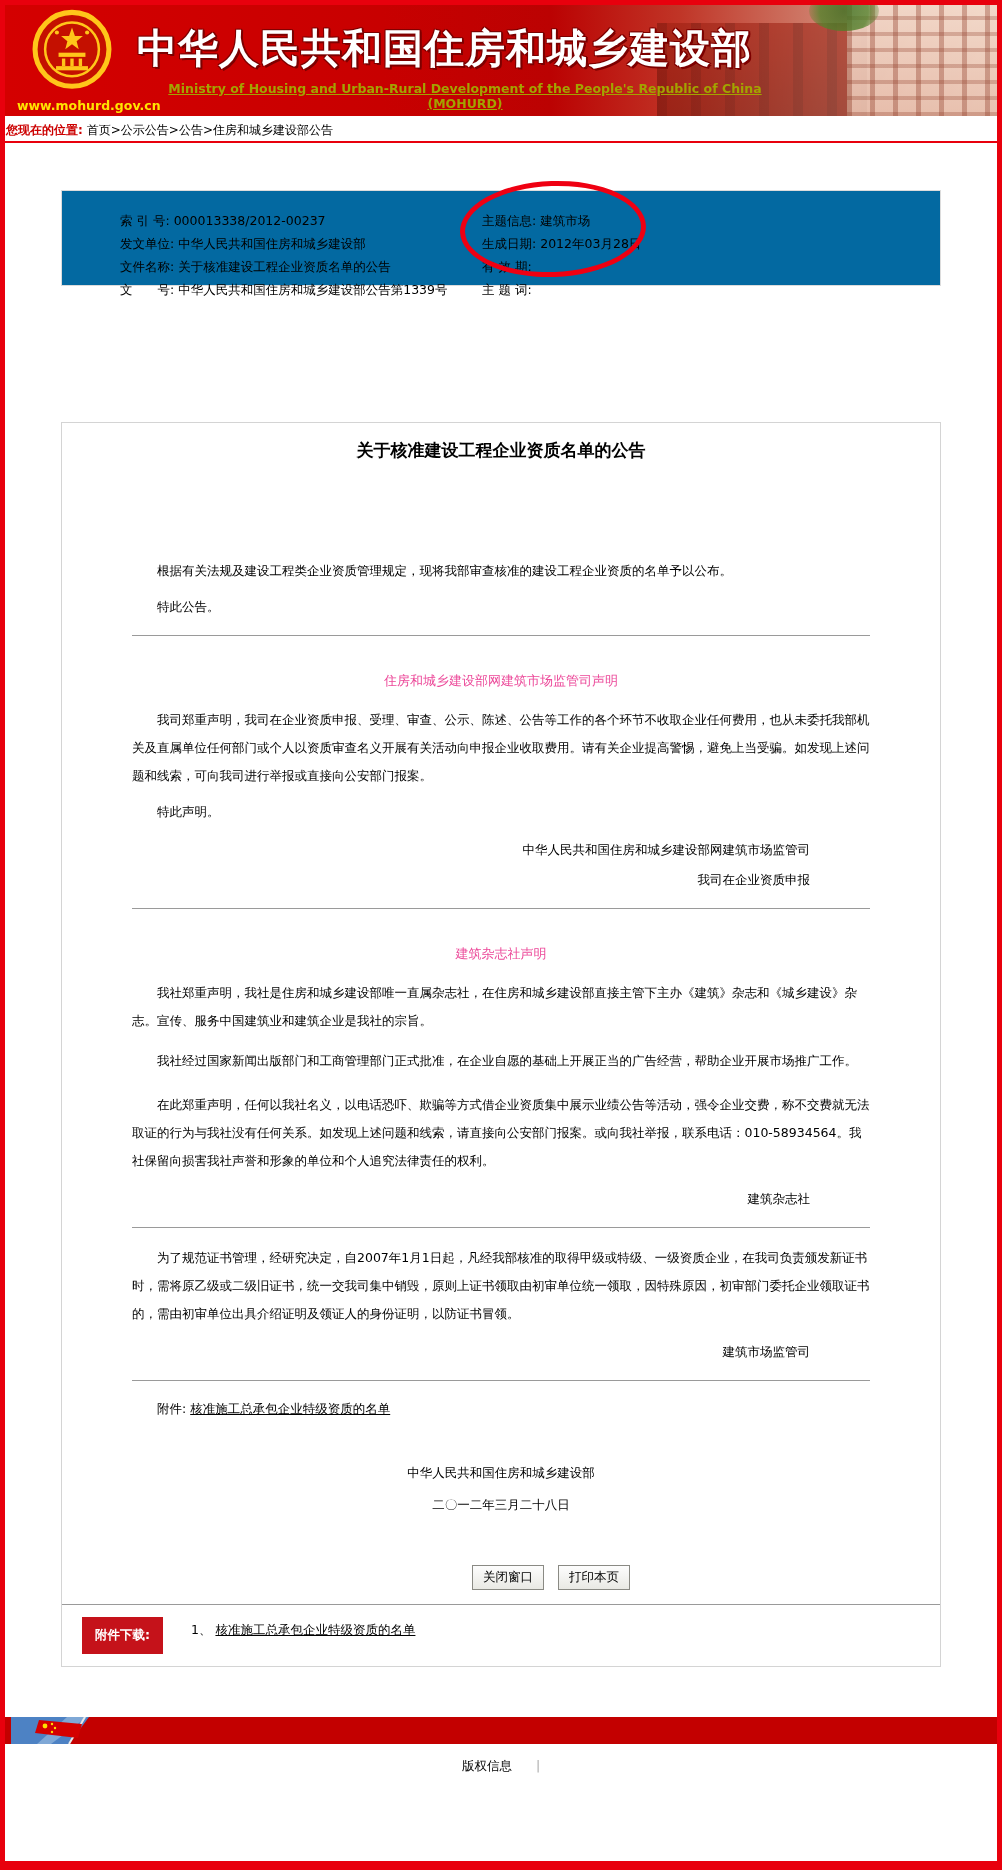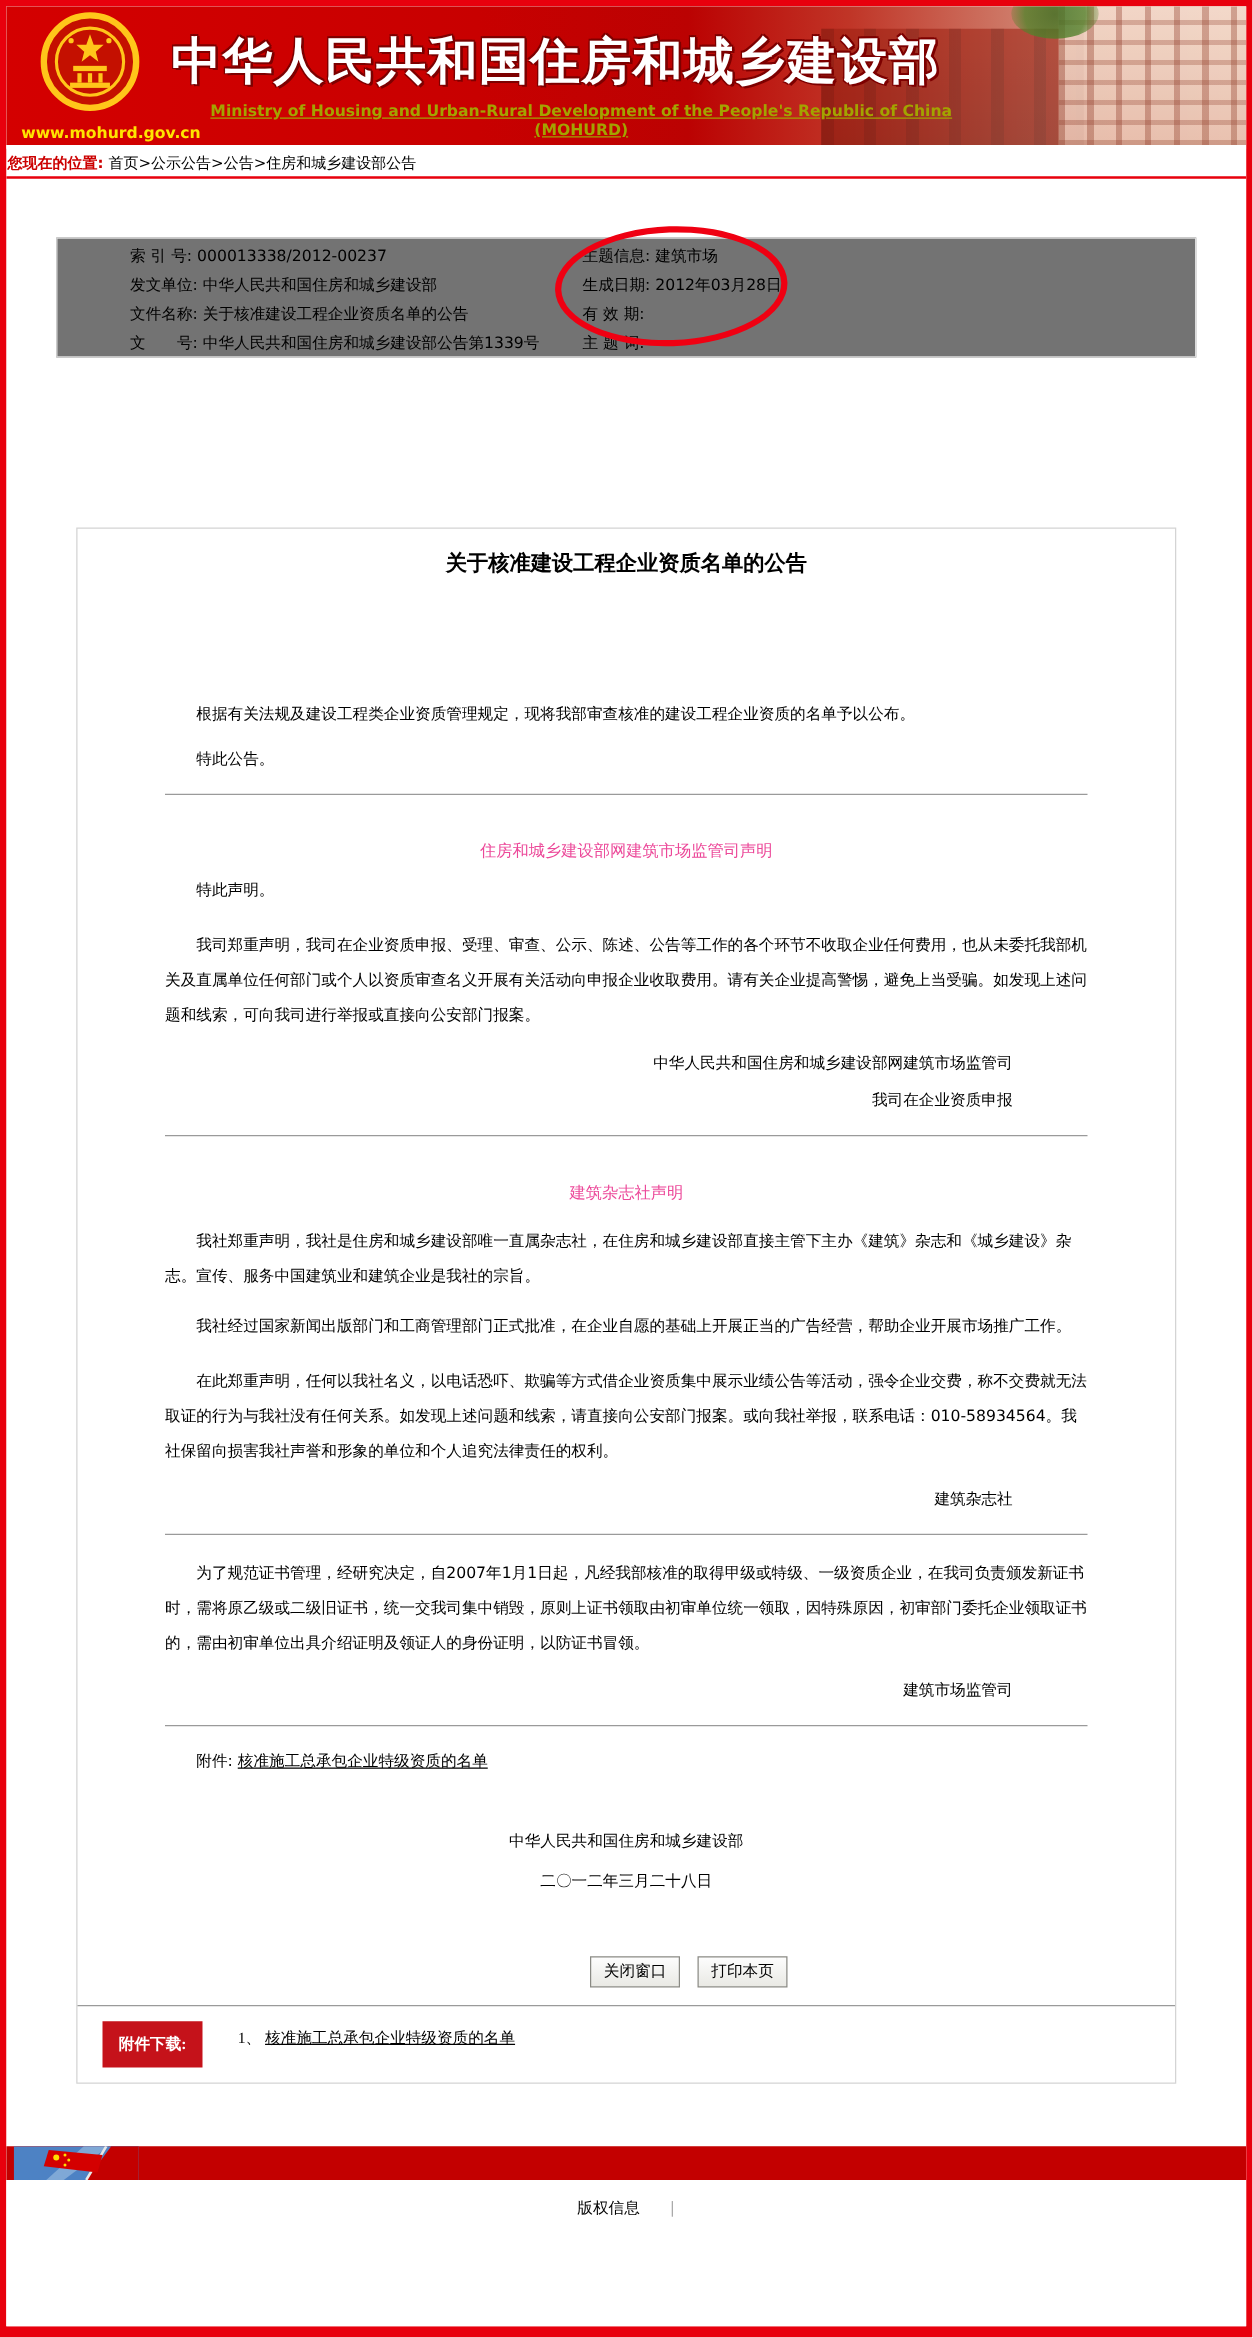--- a/index.html
+++ b/index.html
@@ -50,22 +50,22 @@
   .bookmark-icon::before { content:""; position:absolute; left:3px; top:3px; width:5px; height:5px; border:1.5px solid #fff; border-radius:50% 50% 50% 0; }
   .tb-link { color:#000; text-decoration:none; cursor:pointer; margin-right:6px; }
 
   
   .breadcrumb { height:22px; display:flex; align-items:center; font-size:12px; padding-left:1px; }
   .bc-label { color:#cc0000; font-weight:bold; margin-right:4px; }
   .bc-path { color:#000; cursor:pointer; }
   .red-line { height:2px; background:#e8000d; }
 
   
-  .meta-box { position:relative; margin:47px 40px 0; height:96px; border:1px solid #dcdcdc; background:#737373;
-    display:grid; grid-template-columns:420px 1fr; grid-auto-rows:23px; padding-top:3px; font-size:12.5px; align-items:center; }
+  .meta-box { position:relative; margin:47px 56px 0; height:96px; border:1px solid #dcdcdc; background:#0369a1;
+    display:grid; grid-template-columns:420px 1fr; grid-auto-rows:23px; padding-top:19px; font-size:12.5px; align-items:center; }
   .meta-cell { white-space:nowrap; overflow:visible; }
   .meta-cell.left { padding-left:58px; }
   .meta-label { color:#000; }
   .meta-value { color:#000; margin-left:4px; }
   .annotation-ellipse { position:absolute; left:398px; top:-10px; width:186px; height:96px;
     border:5px solid #ef0012; border-radius:50%; transform:rotate(-2deg); pointer-events:none; }
 
   
   .doc-box { margin:136px 56px 0; min-height:1193px; border:1px solid #d4d4d4; background:#fff; padding:0 70px 12px; font-size:12.5px; }
   .doc-title { margin:16px 0 0; font-size:17px; font-weight:bold; text-align:center; color:#000; }
@@ -76,21 +76,21 @@
   .sec-heading { color:#ec4899; text-align:center; margin-top:36px; font-size:13px; }
   .after-heading { margin-top:16px; }
   .sign { text-align:right; padding-right:60px; margin:10px 0 0; line-height:28px; }
   .sign.tight { margin-top:2px; }
   .attach-line { margin:14px 0 0; text-indent:2em; line-height:28px; }
   .attach-link { color:#000; text-decoration:underline; cursor:pointer; }
   .center-sign { text-align:center; margin:4px 0 0; line-height:28px; }
   .center-sign.first { margin-top:36px; }
   .btn-row { text-align:right; padding-right:240px; margin-top:46px; }
   .doc-btn { font-size:12.5px; padding:3px 10px; margin-left:10px; background:linear-gradient(#fdfdfd,#e9e9e4); border:1px solid #8a8a84; cursor:pointer; font-family:inherit; }
-  .download-row { margin:12px 0 0 -50px; display:flex; align-items:flex-start;font-family:Liberation Serif, serif; }
+  .download-row { margin:12px 0 0 -50px; display:flex; align-items:flex-start; }
   .download-label { background:#c5121a; color:#fff; font-weight:bold; font-size:12.5px; padding:10px 13px; flex:0 0 auto; }
   .download-item { margin:2px 0 0 28px; line-height:22px; }
   .download-item a { color:#000; text-decoration:underline; cursor:pointer; }
 
   
   .band { margin-top:50px; height:27px; background:#c30000; position:relative; }
   .band svg { position:absolute; left:6px; top:0; }
   .footer { height:145px; background:#fff; position:relative; font-size:12.5px; }
   .footer-nav { text-align:center; padding-top:14px; }
   .footer-divider { color:#aaa; margin-left:20px; }
@@ -147,22 +147,22 @@
 
   <div class="doc-box">
     <h1 class="doc-title">关于核准建设工程企业资质名单的公告</h1>
 
     <p class="para intro">根据有关法规及建设工程类企业资质管理规定，现将我部审查核准的建设工程企业资质的名单予以公布。</p>
     <p class="para">特此公告。</p>
 
     <div class="rule"></div>
 
     <div class="sec-heading">住房和城乡建设部网建筑市场监管司声明</div>
+    <p class="para after-heading">我司郑重声明，我司在企业资质申报、受理、审查、公示、陈述、公告等工作的各个环节不收取企业任何费用，也从未委托我部机关及直属单位任何部门或个人以资质审查名义开展有关活动向申报企业收取费用。请有关企业提高警惕，避免上当受骗。如发现上述问题和线索，可向我司进行举报或直接向公安部门报案。</p>
     <p class="para">特此声明。</p>
-    <p class="para after-heading">我司郑重声明，我司在企业资质申报、受理、审查、公示、陈述、公告等工作的各个环节不收取企业任何费用，也从未委托我部机关及直属单位任何部门或个人以资质审查名义开展有关活动向申报企业收取费用。请有关企业提高警惕，避免上当受骗。如发现上述问题和线索，可向我司进行举报或直接向公安部门报案。</p>
     <p class="sign">中华人民共和国住房和城乡建设部网建筑市场监管司</p>
     <p class="sign tight">我司在企业资质申报</p>
 
     <div class="rule"></div>
 
     <div class="sec-heading">建筑杂志社声明</div>
     <p class="para after-heading">我社郑重声明，我社是住房和城乡建设部唯一直属杂志社，在住房和城乡建设部直接主管下主办《建筑》杂志和《城乡建设》杂志。宣传、服务中国建筑业和建筑企业是我社的宗旨。</p>
     <p class="para" style="margin-top:12px;">我社经过国家新闻出版部门和工商管理部门正式批准，在企业自愿的基础上开展正当的广告经营，帮助企业开展市场推广工作。</p>
     <p class="para" style="margin-top:16px;">在此郑重声明，任何以我社名义，以电话恐吓、欺骗等方式借企业资质集中展示业绩公告等活动，强令企业交费，称不交费就无法取证的行为与我社没有任何关系。如发现上述问题和线索，请直接向公安部门报案。或向我社举报，联系电话：010-58934564。我社保留向损害我社声誉和形象的单位和个人追究法律责任的权利。</p>
     <p class="sign">建筑杂志社</p>

